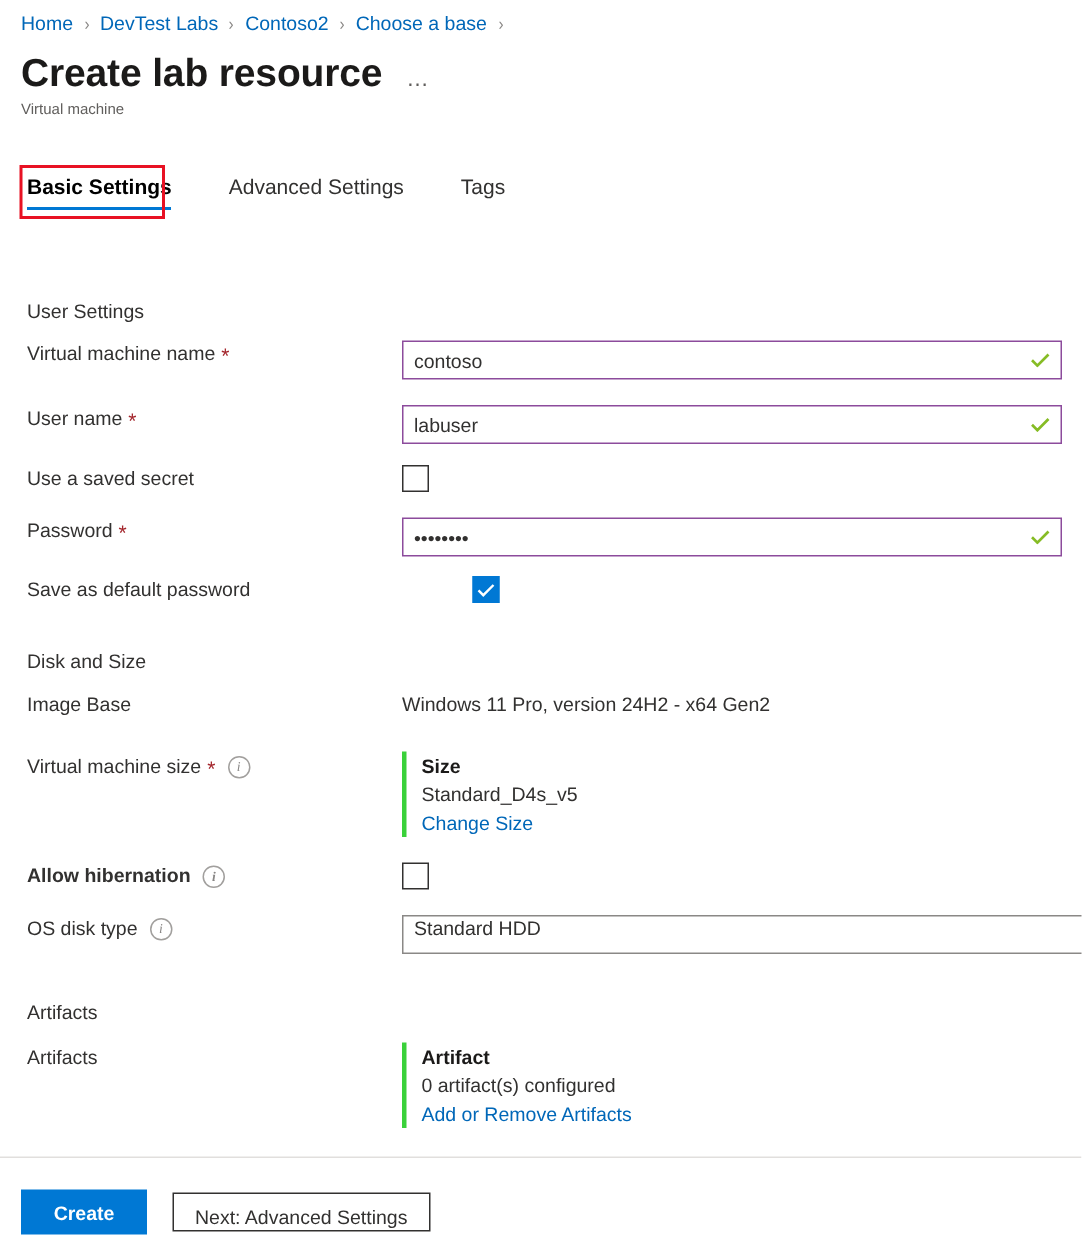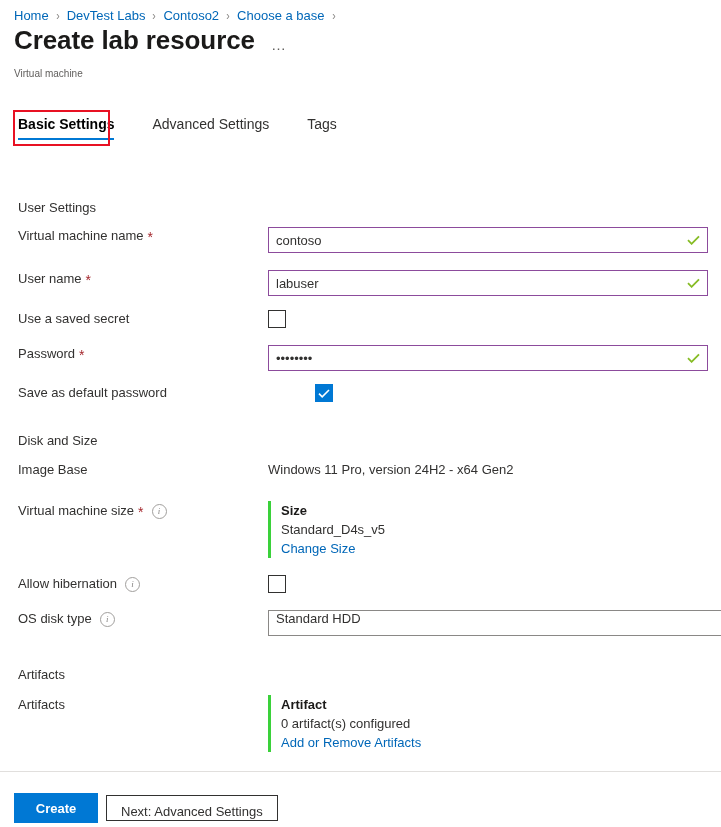--- a/index.html
+++ b/index.html
@@ -37,21 +37,21 @@
     color: #8a8886;
     margin: 0 7px;
     font-size: 12px;
     transform: scaleX(0.85);
   }
 
   
   .title-row {
     position: absolute;
     left: 14px;
-    top: 24px;
+    top: 32px;
     display: flex;
     align-items: flex-end;
   }
   .page-title {
     font-size: 26px;
     font-weight: 600;
     color: #1b1a19;
     letter-spacing: -0.1px;
     line-height: 32px;
   }
@@ -310,21 +310,21 @@
     cursor: pointer;
   }
   .btn-secondary {
     background: #ffffff;
     color: #323130;
     border: 1px solid #323130;
     font-family: "Liberation Sans", sans-serif;
     font-size: 13px;
     height: 26px;
     padding: 8px 14px;
-    margin-left: 8px;
+    margin-left: 17px;
     cursor: pointer;
   }
 </style>
 </head>
 <body>
 
 <div class="breadcrumb">
   <span class="crumb">Home</span>
   <span class="crumb-sep">›</span>
   <span class="crumb">DevTest Labs</span>
@@ -440,21 +440,21 @@
     </div>
     <div class="row-field">
       <div class="gcard">
         <div class="gcard-title">Size</div>
         <div class="gcard-value">Standard_D4s_v5</div>
         <div class="gcard-link">Change Size</div>
       </div>
     </div>
   </div>
 
-  <div class="row" style="margin-top:17px;">
+  <div class="row" style="margin-top:17px;font-weight:bold;">
     <div class="row-label">
       <span>Allow hibernation</span>
       <span class="info-icon">i</span>
     </div>
     <div class="row-field">
       <span class="cbox">
         
       </span>
     </div>
   </div>

